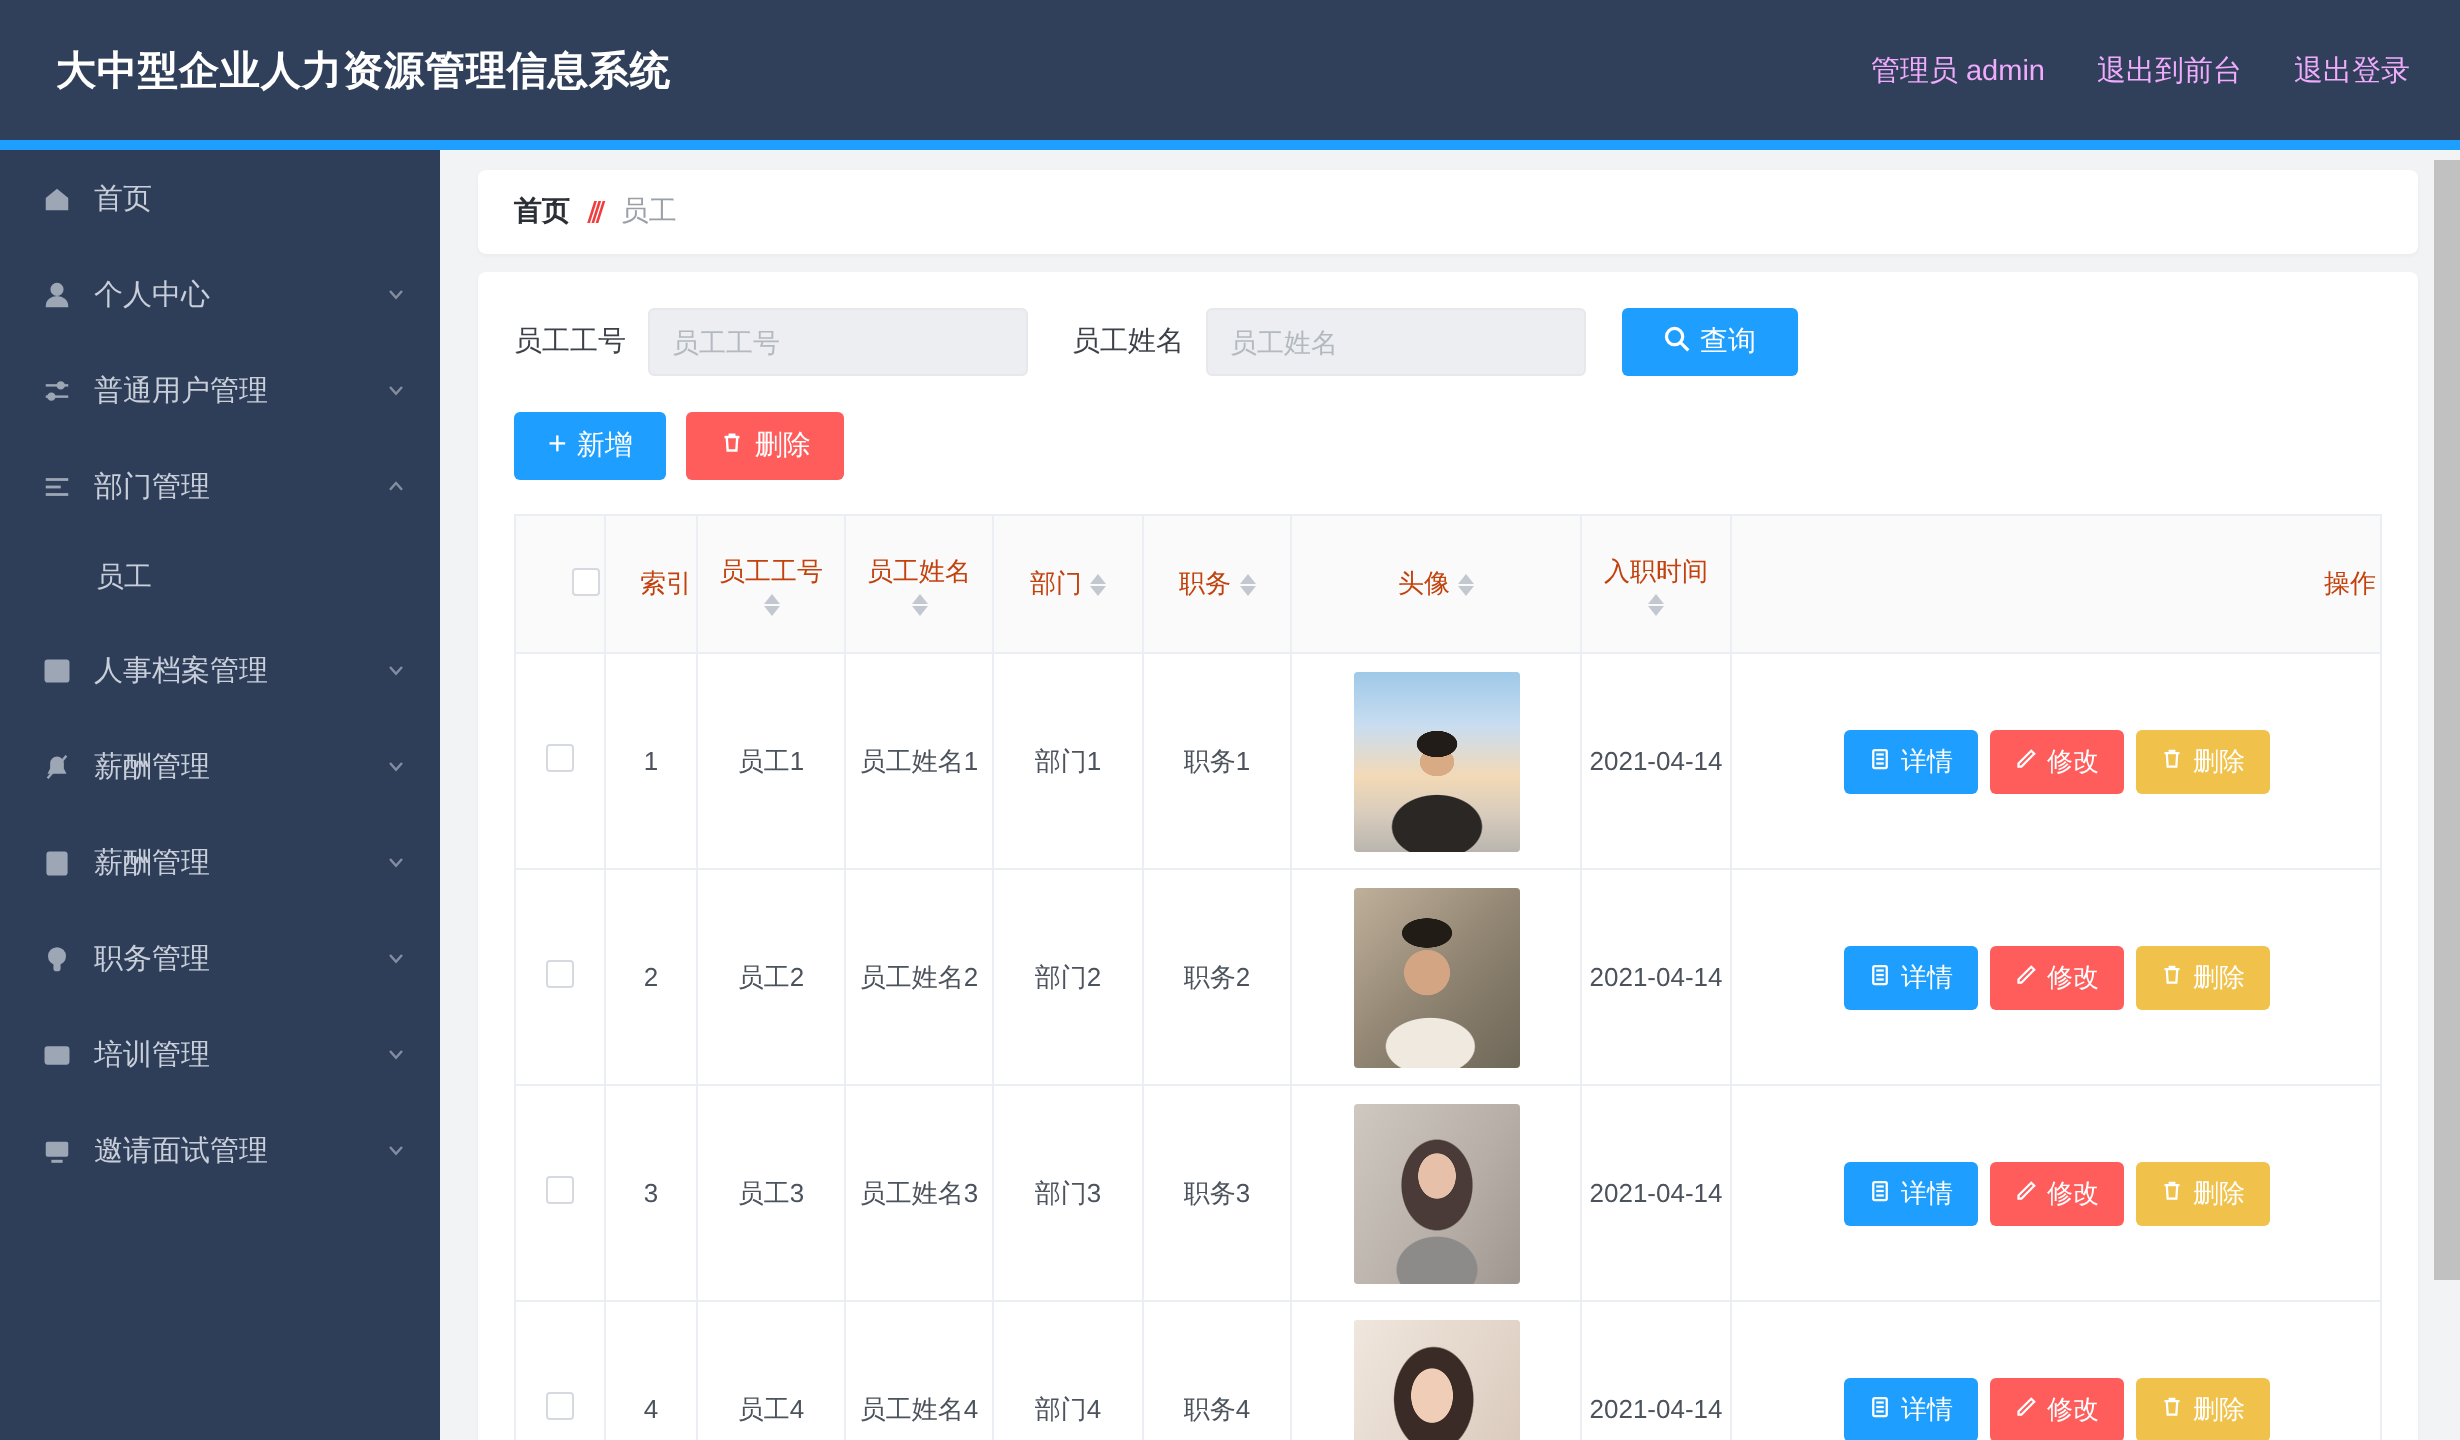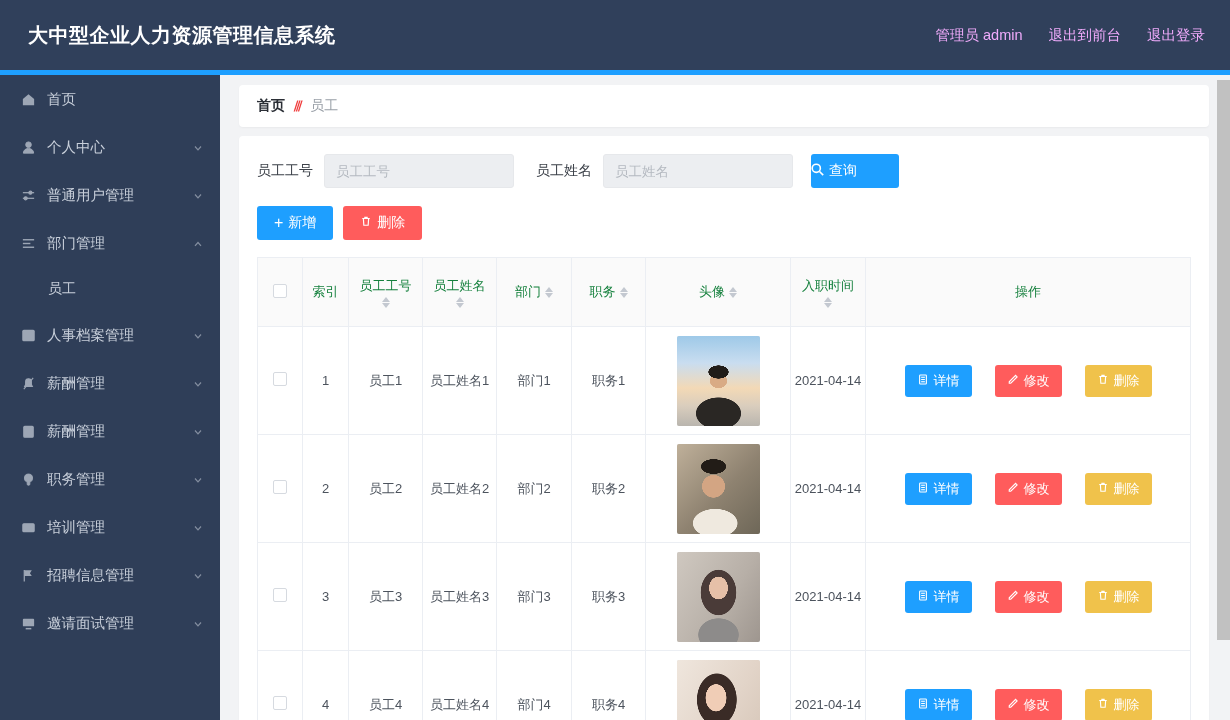--- a/index.html
+++ b/index.html
@@ -72,42 +72,42 @@
   .s-label{ font-size:14px; color:#3c4149; margin-right:11px; white-space:nowrap; }
   .s-input{
     width:190px; height:34px; background:#eceef1; border:1px solid #e6e8eb;
     border-radius:3px; padding:0 11px; font-size:13.5px; color:#3c4149;
     font-family:"Liberation Sans",sans-serif; margin-right:22px;
   }
   .s-input::placeholder{ color:#b4b9c0; }
   .btn-query{
     width:88px; height:34px; background:#1e9fff; color:#fff; border:none;
     border-radius:3px; font-size:14px; cursor:pointer; display:flex;
-    align-items:center; justify-content:flex-start; gap:5px;
+    align-items:center; justify-content:center; gap:5px;
     font-family:"Liberation Sans",sans-serif; margin-left:-4px;
   }
   .btn-query svg{ width:13px; height:13px; stroke:#fff; fill:none; stroke-width:2; }
 
   .btnrow{ display:flex; gap:10px; margin-top:18px; }
   .btn-add,.btn-del{
     height:34px; padding:0 17px; border:none; border-radius:3px; color:#fff;
     font-size:14px; cursor:pointer; display:flex; align-items:center; gap:5px;
     font-family:"Liberation Sans",sans-serif;
   }
   .btn-add{ background:#1e9fff; }
   .btn-del{ background:#ff5c5c; }
   .btn-add .plus{ font-size:16px; line-height:1; }
   .btn-del svg{ width:12px; height:13px; stroke:#fff; fill:none; stroke-width:1.6; }
 
   
   .tablewrap{ margin-top:17px; width:100%; }
   table{ width:100%; border-collapse:collapse; table-layout:fixed; }
   th{
-    background:#fafafa; border:1px solid #ebeef3; color:#15803d;
-    font-size:13px; font-weight:normal; height:69px; text-align:center;
+    background:#fafafa; border:1px solid #ebeef3; color:#c2410c;
+    font-size:13px; font-weight:normal; height:69px; text-align:right;
     padding:4px 2px; vertical-align:middle;
   }
   td{
     border:1px solid #ebeef3; color:#4c535d; font-size:13px;
     text-align:center; height:108px; padding:4px 2px; vertical-align:middle;
   }
   .th-inner{ display:flex; align-items:center; justify-content:center; gap:4px; flex-wrap:wrap; }
   .th-stack{ display:flex; flex-direction:column; align-items:center; gap:2px; }
   .sorter{ display:inline-flex; flex-direction:column; gap:1px; }
   .sorter i{ width:0; height:0; border-left:4px solid transparent; border-right:4px solid transparent; }
@@ -125,21 +125,21 @@
   .c-ava{ width:145px;font-family:Liberation Mono, monospace; } .c-date{ width:75px; } .c-act{ width:auto; }
 
   
   .avatar{
     width:83px; height:90px; margin:0 auto; border-radius:2px;
     overflow:hidden; position:relative; background:#ddd;
   }
   .avatar .fig{ position:absolute; inset:0; }
 
   
-  .acts{ display:flex; gap:23px; justify-content:center; align-items:center; }
+  .acts{ display:flex; gap:6px; justify-content:center; align-items:center; }
   .abtn{
     height:32px; padding:0 12px; border:none; border-radius:3px; color:#fff;
     font-size:13px; cursor:pointer; display:flex; align-items:center; gap:5px;
     font-family:"Liberation Sans",sans-serif; white-space:nowrap;
   }
   .abtn svg{ width:12px; height:13px; stroke:#fff; fill:none; stroke-width:1.5; }
   .a-detail{ background:#1e9fff; }
   .a-edit{ background:#ff5c5c; }
   .a-del{ background:#f0c24b; }
 
@@ -266,32 +266,20 @@
         </svg></span>
     </div>
     <div class="menu-item">
       <span class="mi-ico">
         <svg viewBox="0 0 16 16" fill="none" stroke="#c8cfda" stroke-width="1.3">
           <rect x="2" y="4" width="12" height="8.5" rx="1"></rect>
           <path d="m2.5 4.8 5.5 4 5.5-4"></path>
         </svg>
       </span>
       <span class="mi-label">培训管理</span>
-      <span class="chev"><svg viewBox="0 0 16 16">
-          <polyline points="4,6 8,10.5 12,6"></polyline>
-        </svg></span>
-    </div>
-    <div class="menu-item">
-      <span class="mi-ico">
-        <svg viewBox="0 0 16 16" fill="none" stroke="#c8cfda" stroke-width="1.3">
-          <line x1="3.5" y1="2" x2="3.5" y2="14.5"></line>
-          <path d="M3.5 2.5h8l-2 3 2 3h-8z" fill="#c8cfda" stroke="none"></path>
-        </svg>
-      </span>
-      <span class="mi-label">招聘信息管理</span>
       <span class="chev"><svg viewBox="0 0 16 16">
           <polyline points="4,6 8,10.5 12,6"></polyline>
         </svg></span>
     </div>
     <div class="menu-item">
       <span class="mi-ico">
         <svg viewBox="0 0 16 16" fill="none" stroke="#c8cfda" stroke-width="1.2">
           <rect x="2" y="3" width="12" height="8" rx="1" fill="#c8cfda" stroke="none"></rect>
           <line x1="5" y1="13.5" x2="11" y2="13.5" stroke-width="1.6"></line>
         </svg>

